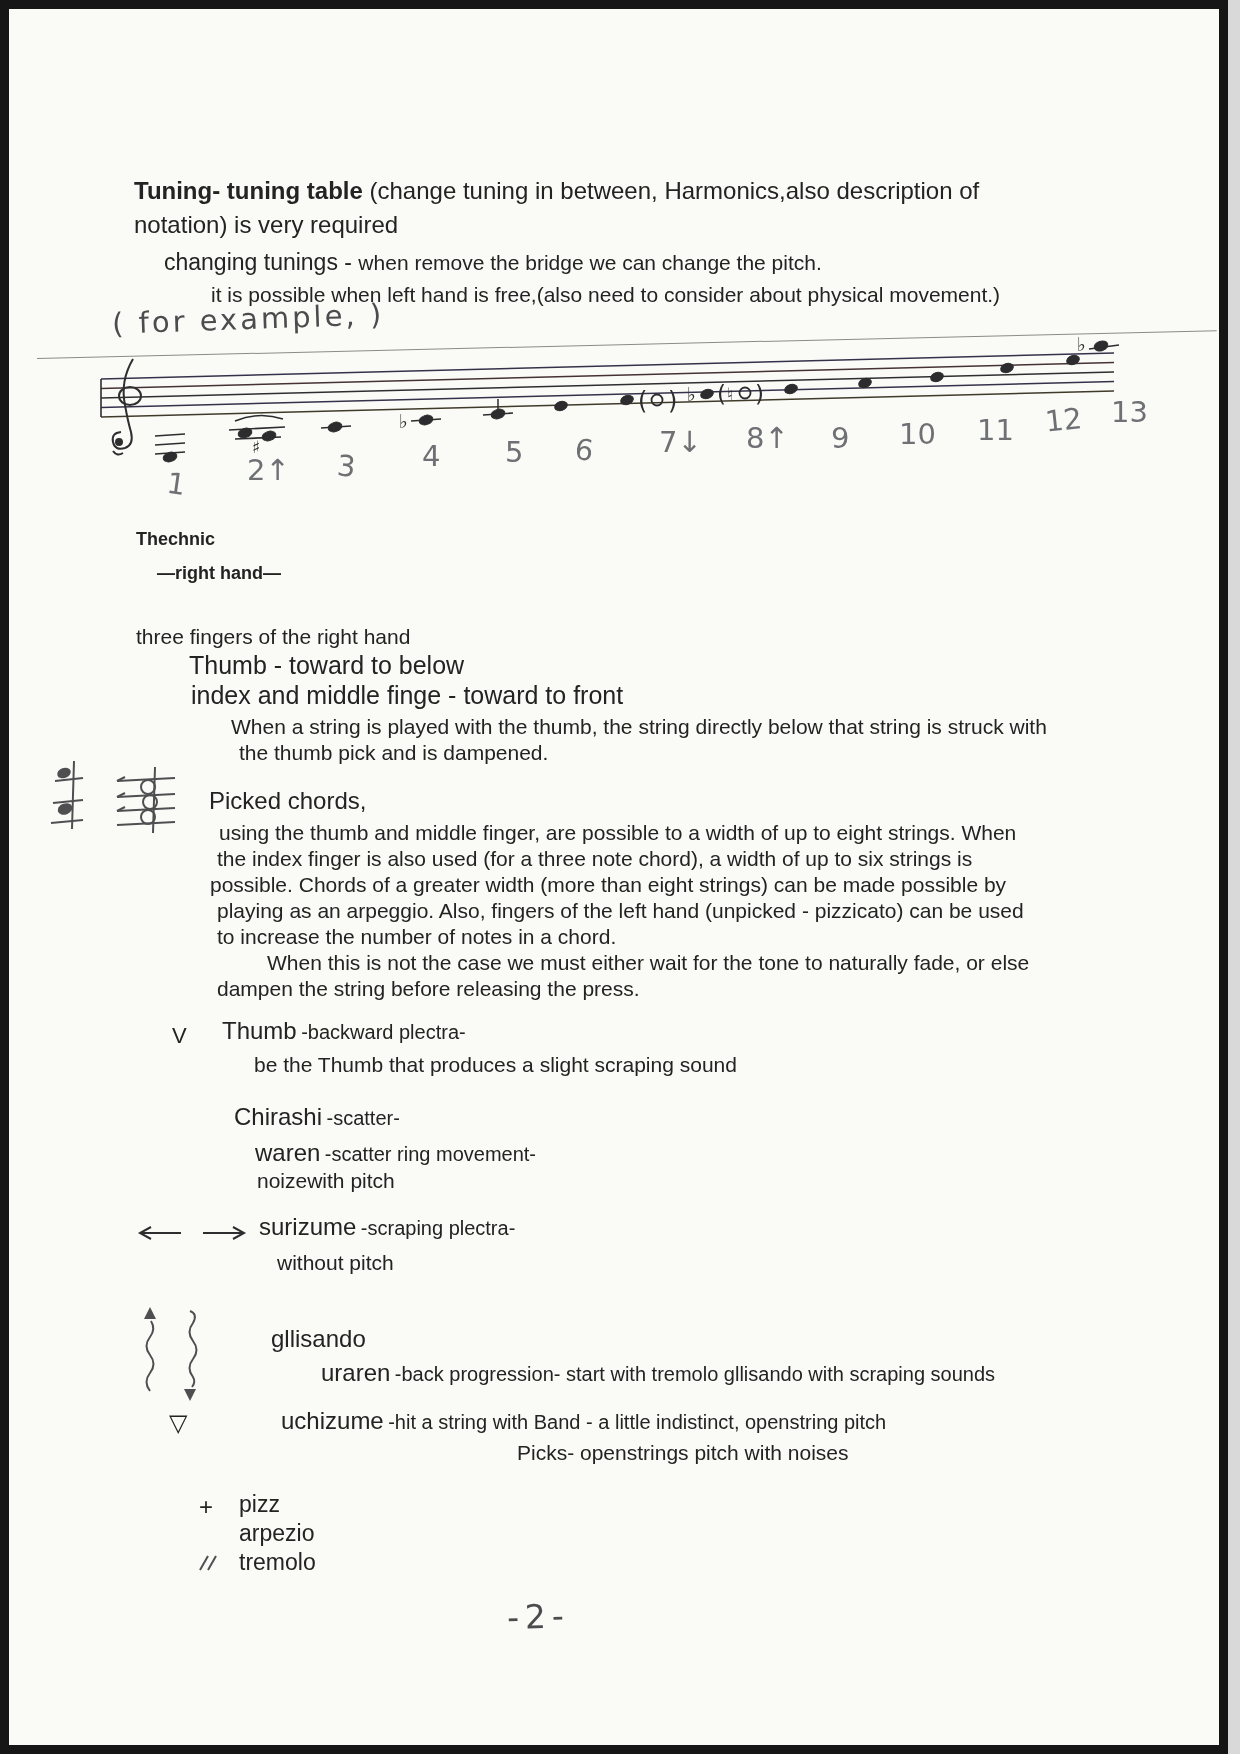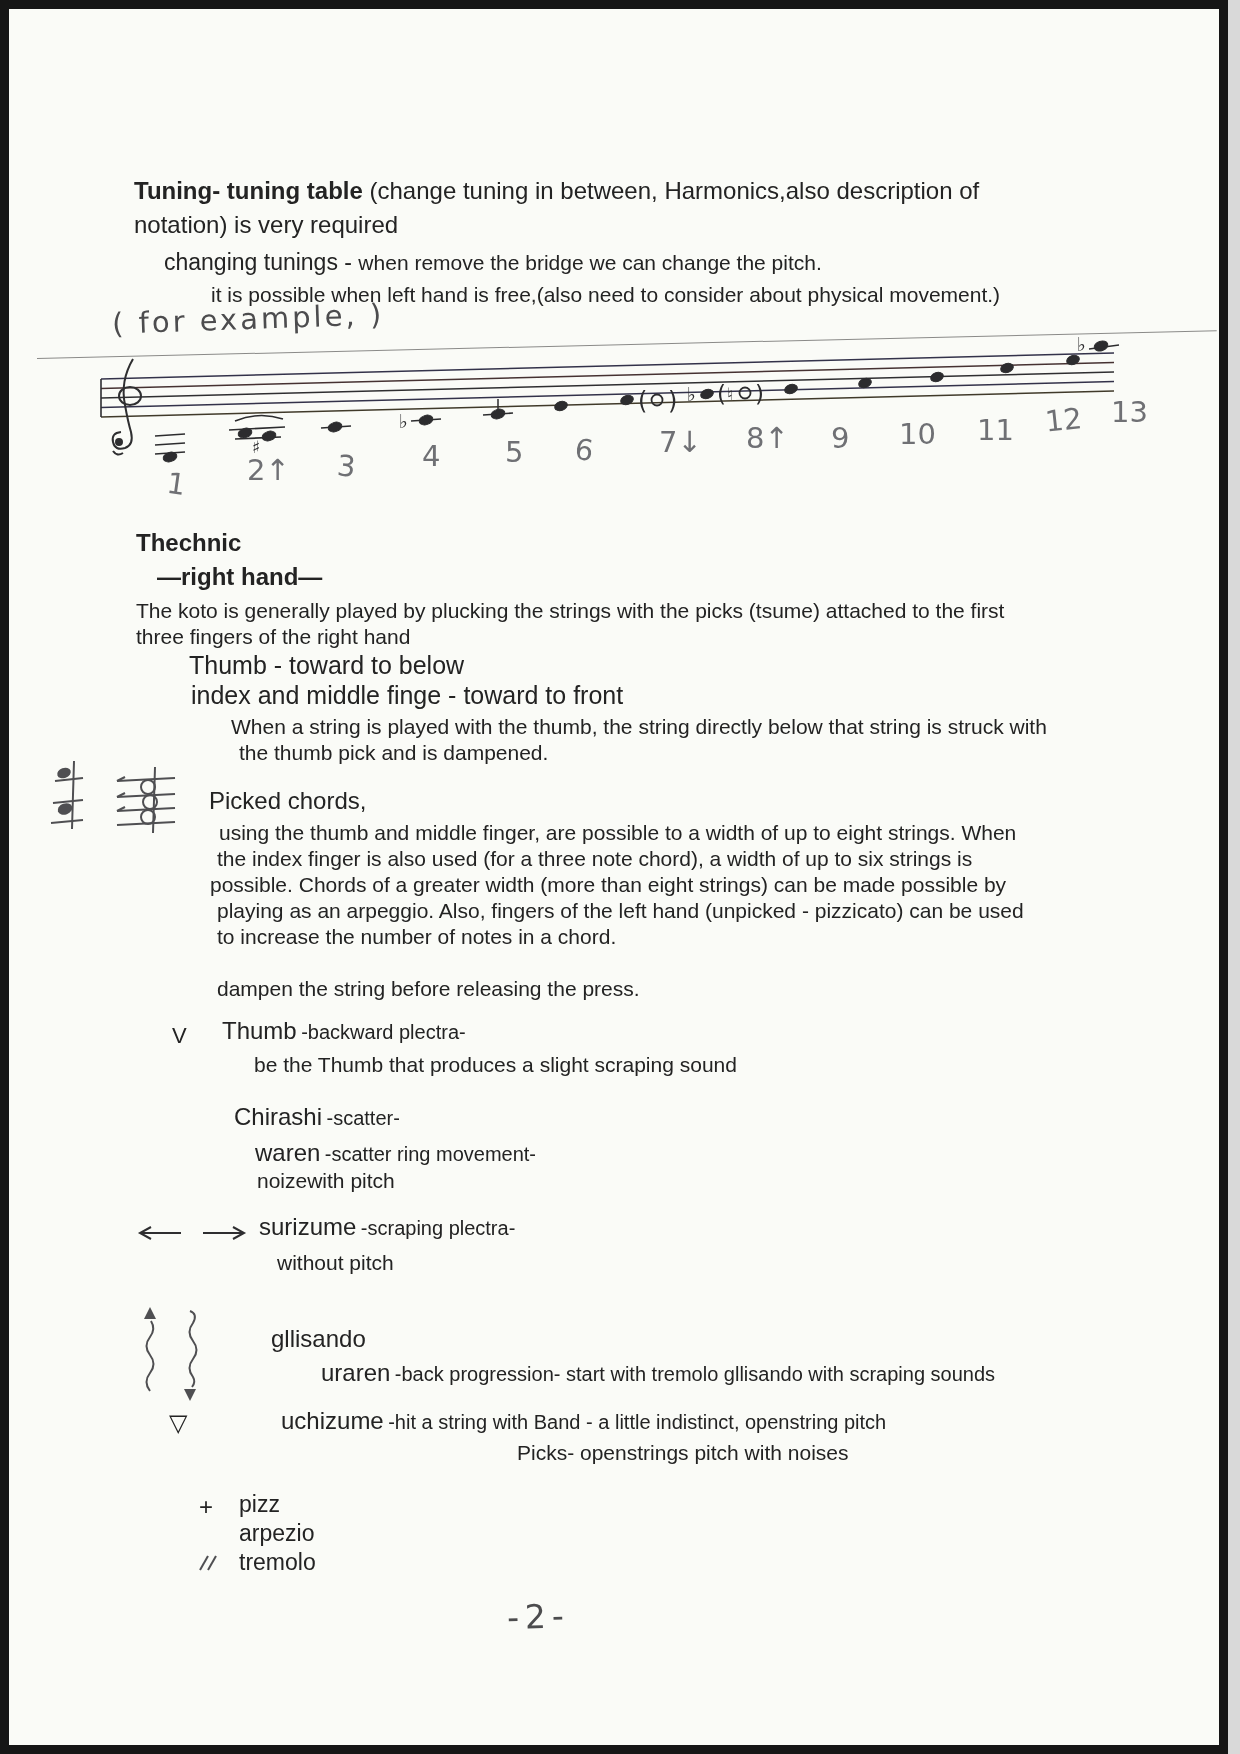--- a/index.html
+++ b/index.html
@@ -6,21 +6,21 @@
   .page {
     position:relative; width:1228px; height:1754px; box-sizing:border-box;
     background:#fafbf7; border:9px solid #161616; overflow:hidden;
     font-family:"Liberation Sans", sans-serif; color:#232323;
   }
   .t { position:absolute; white-space:nowrap; }
   .s21 { font-size:21px; }
   .s23 { font-size:23px; }
   .s25 { font-size:25px; }
   .name24 { font-size:24px; }
-  .b24 { font-size:24px; font-weight:bold;text-align:center; }
+  .b24 { font-size:18px; font-weight:bold;text-align:center; }
   .desc20 { font-size:20px; }
   .hand {
     font-family:"DejaVu Sans", sans-serif; color:#5a5a5c;
   }
   .pencil-num { font-size:29px; color:#6f7074; }
   .scan-line {
     position:absolute; left:28px; top:349px; width:1180px; height:0;
     border-top:1.6px solid #8a8a88; transform:rotate(-1.35deg);
     transform-origin:left center;
   }
@@ -123,21 +123,20 @@
   <span class="t hand pencil-num" style="left:737px; top:412px;">8↑</span>
   <span class="t hand pencil-num" style="left:822px; top:412px;">9</span>
   <span class="t hand pencil-num" style="left:890px; top:408px;">10</span>
   <span class="t hand pencil-num" style="left:968px; top:404px;">11</span>
   <span class="t hand pencil-num" style="left:1036px; top:394px; transform:rotate(-6deg);">12</span>
   <span class="t hand pencil-num" style="left:1102px; top:386px;">13</span>
 
   <div class="t b24" style="left:127px; top:520px;">Thechnic</div>
   <div class="t b24" style="left:148px; top:554px;">—right hand—</div>
 
-  <div class="t s21" style="left:127px; top:590px;">The koto is generally played by plucking the strings with the picks (tsume) attached to the first</div>
   <div class="t s21" style="left:127px; top:616px;">three fingers of the right hand</div>
 
   <div class="t s25" style="left:180px; top:642px;">Thumb - toward to below</div>
   <div class="t s25" style="left:182px; top:672px;">index and middle finge - toward to front</div>
 
   <div class="t s21" style="left:222px; top:706px;">When a string is played with the thumb, the string directly below that string is struck with</div>
   <div class="t s21" style="left:230px; top:732px;">the thumb pick and is dampened.</div>
 
   <svg style="left:40px; top:748px;" width="36" height="84" viewBox="0 0 36 84">
     <g class="pencil-stroke" stroke-width="2">
@@ -163,20 +162,21 @@
       <path d="M4 16 l8 -4 M4 32 l8 -4 M4 46 l8 -4"></path>
     </g>
   </svg>
 
   <div class="t name24" style="left:200px; top:778px;">Picked chords,</div>
   <div class="t s21" style="left:210px; top:812px;">using the thumb and middle finger, are possible to a width of up to eight strings. When</div>
   <div class="t s21" style="left:208px; top:838px;">the index finger is also used (for a three note chord), a width of up to six strings is</div>
   <div class="t s21" style="left:201px; top:864px;">possible. Chords of a greater width (more than eight strings) can be made possible by</div>
   <div class="t s21" style="left:208px; top:890px;">playing as an arpeggio. Also, fingers of the left hand (unpicked - pizzicato) can be used</div>
   <div class="t s21" style="left:208px; top:916px;">to increase the number of notes in a chord.</div>
+  <div class="t s21" style="left:258px; top:942px;">When this is not the case we must either wait for the tone to naturally fade, or else</div>
   <div class="t s21" style="left:208px; top:968px;text-align:center;">dampen the string before releasing the press.</div>
 
   <span class="t" style="left:163px; top:1014px; font-size:22px;">V</span>
   <div class="t" style="left:213px; top:1008px;">
     <span class="name24">Thumb</span>
     <span class="desc20">-backward plectra-</span>
   </div>
   <div class="t s21" style="left:245px; top:1044px;">be the Thumb that produces a slight scraping sound</div>
 
   <div class="t" style="left:225px; top:1094px;">

